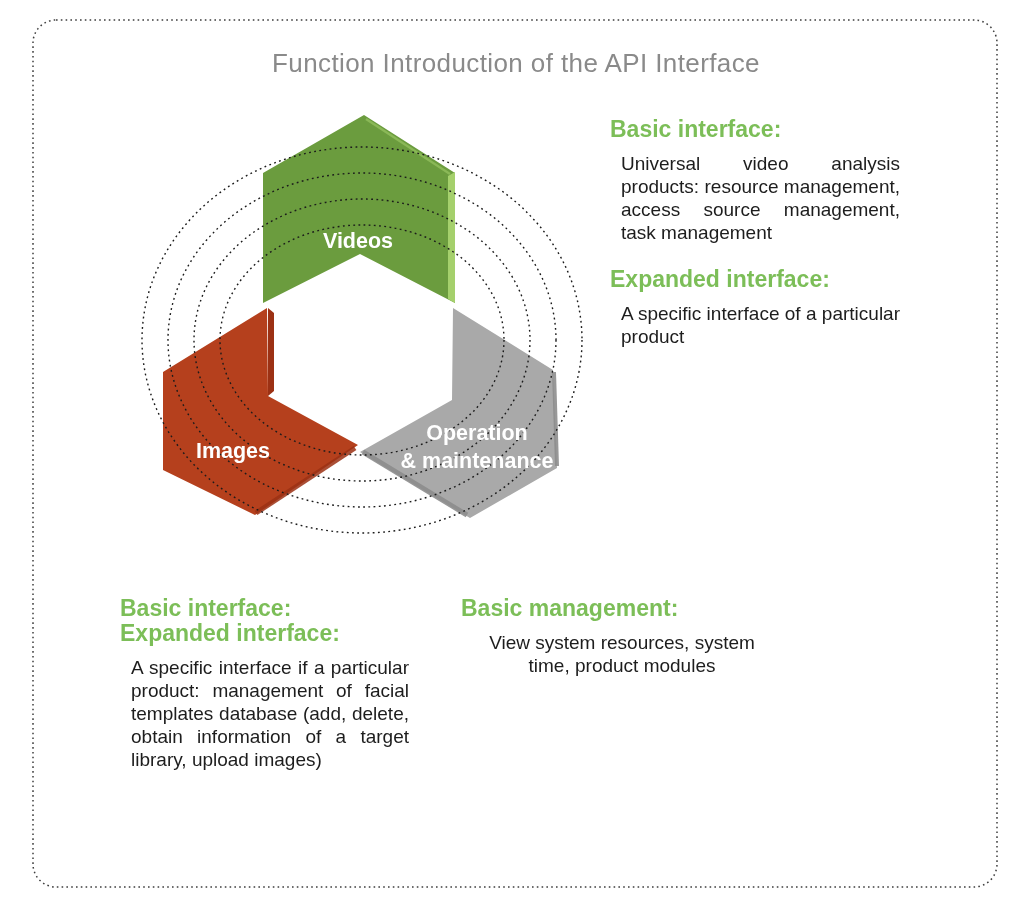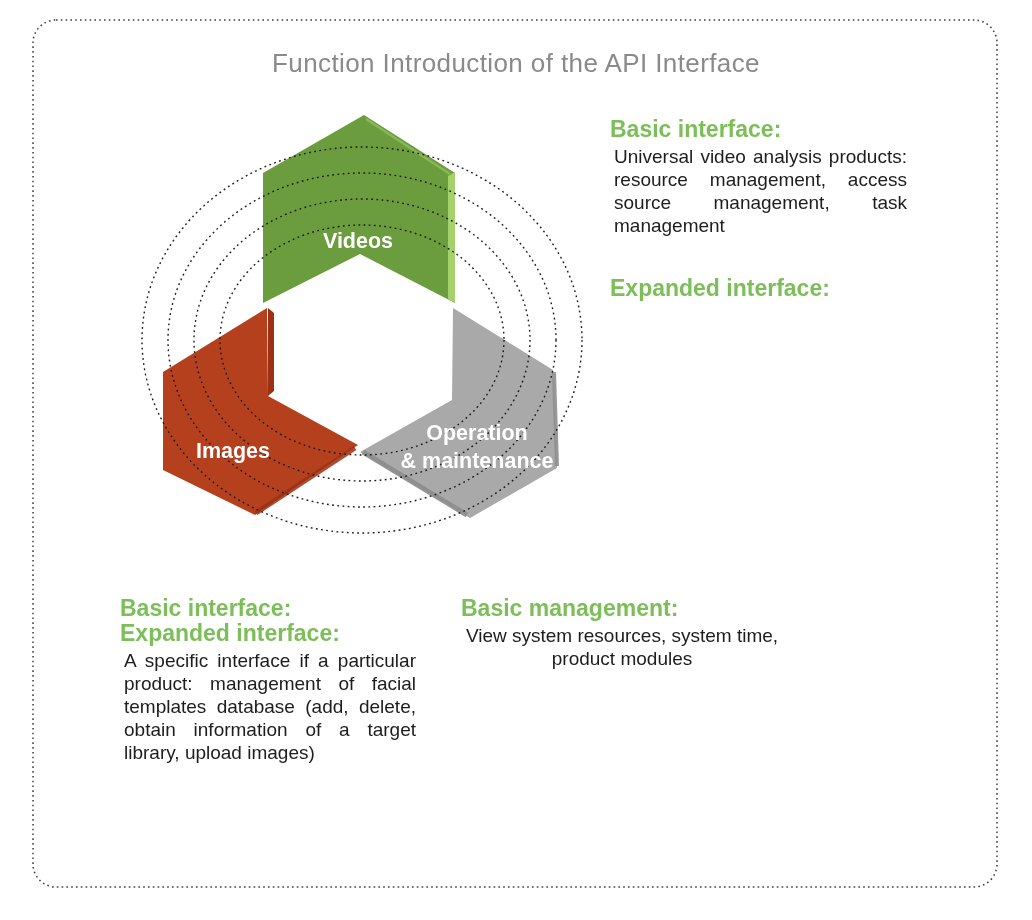--- a/index.html
+++ b/index.html
@@ -7,23 +7,23 @@
     position:relative;width:1032px;height:920px;background:#ffffff;
     font-family:"Liberation Sans",sans-serif;overflow:hidden;
   }
   .diagram-svg{position:absolute;left:0;top:0;}
   .page-title{
     position:absolute;top:48px;left:0;width:1032px;text-align:center;
     font-size:26px;letter-spacing:.4px;color:#8a8a8a;
   }
   .note{position:absolute;font-size:19px;line-height:23px;color:#1d1d1d;}
   .note h3{margin:0 0 2px 0;font-size:23px;line-height:23px;color:#7cbe58;font-weight:bold;}
-  .note p{margin:4px;text-align:justify;}
+  .note p{margin:11px;text-align:justify;}
   .note p.ragged{text-align:center;}
-  .note p + h3{margin-top:40px;}
+  .note p + h3{margin-top:24px;}
   #note-video{left:610px;top:118px;width:301px;}
   #note-image{left:120px;top:597px;width:300px;}
   #note-ops{left:461px;top:597px;width:322px;}
   .border-rect{fill:none;stroke:#3e3e3e;stroke-width:1.5;stroke-dasharray:1.6 3.2;}
   .ring{fill:none;stroke:#1b1b1b;stroke-width:1.4;stroke-dasharray:1.8 3.4;}
   .seg-label{fill:#ffffff;font-weight:bold;font-size:21.5px;text-anchor:middle;
     font-family:"Liberation Sans",sans-serif;}
 </style>
 </head>
 <body>
@@ -64,20 +64,21 @@
     <text class="seg-label" x="477" y="440">Operation</text>
     <text class="seg-label" x="477" y="468">&amp; maintenance</text>
   </svg>
 
   <div class="page-title">Function Introduction of the API Interface</div>
 
   <div class="note" id="note-video">
     <h3>Basic interface:</h3>
     <p>Universal video analysis products: resource management, access source management, task management</p>
     <h3>Expanded interface:</h3>
+    <p>A specific interface of a particular product</p>
   </div>
 
   <div class="note" id="note-image">
     <h3>Basic interface:</h3>
     <h3>Expanded interface:</h3>
     <p>A specific interface if a particular product: management of facial templates database (add, delete, obtain information of a target library, upload images)</p>
   </div>
 
   <div class="note" id="note-ops">
     <h3>Basic management:</h3>

